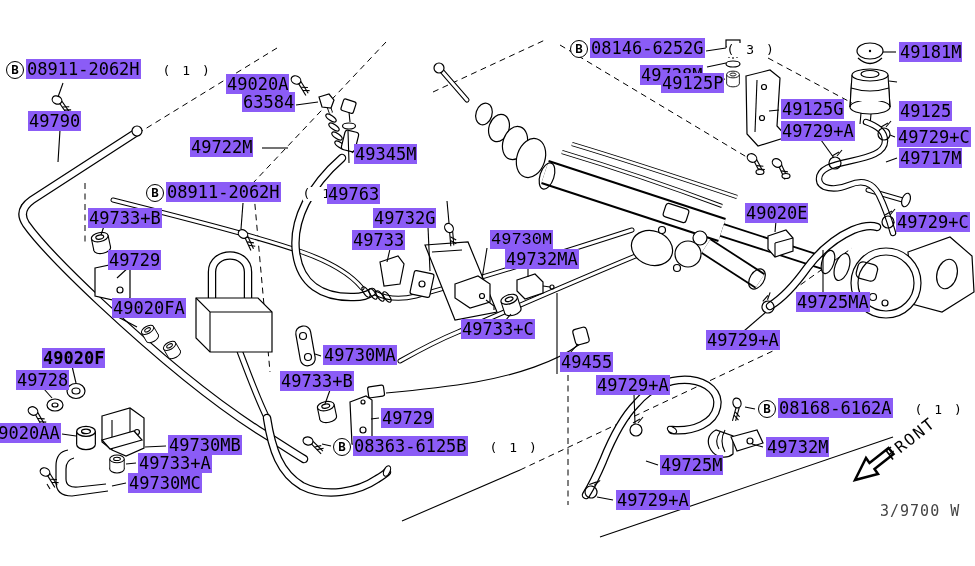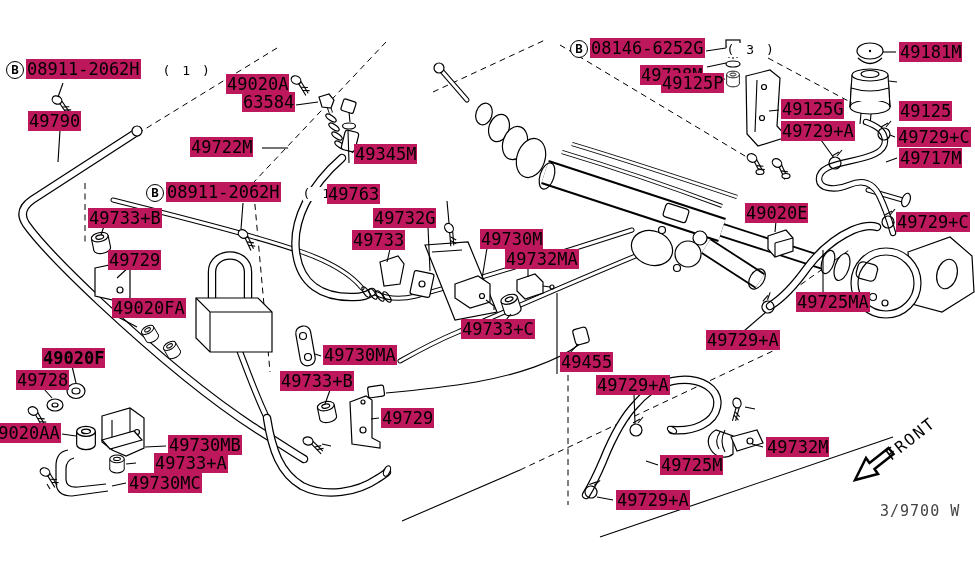--- a/index.html
+++ b/index.html
@@ -1,21 +1,21 @@
 <!DOCTYPE html>
 <html><head>
 <meta charset="utf-8">
 <style>
   html,body{margin:0;padding:0;background:#fff}
   #stage{position:relative;width:975px;height:566px;background:#fff;overflow:hidden;
          font-family:"DejaVu Sans Mono",monospace;color:#000}
   #art{position:absolute;left:0;top:0}
   #labels{position:absolute;left:0;top:0;width:975px;height:566px;pointer-events:none}
   .lbl{position:absolute;white-space:nowrap;font:17px/17px "DejaVu Sans Mono",monospace;color:#000}
-  .lbl .txt{background:#be185d;padding:0 1px}
+  .lbl .txt{background:#8b5cf6;padding:0 1px}
   .cb{display:inline-block;width:16px;height:16px;border:1.6px solid #000;border-radius:50%;
       font-size:12.5px;line-height:16px;text-align:center;vertical-align:1px;margin-right:2px;background:#fff;font-weight:bold}
   .qty{font-size:13px;line-height:14px;margin-left:22px;letter-spacing:2px;background:#fff;display:inline-block}
   .wm{position:absolute;left:880px;top:502px;font-size:15px;color:#444;letter-spacing:1px}
   
   .ln{stroke:#000;stroke-width:1.1;fill:none}
   .dsh{stroke:#000;stroke-width:1;fill:none;stroke-dasharray:6 4.5}
   .part{stroke:#000;stroke-width:1.2;fill:#fff}
   .partn{stroke:#000;stroke-width:1.2;fill:none}
   .o8{stroke:#000;stroke-width:8.5;fill:none;stroke-linecap:round}
@@ -377,47 +377,49 @@
       <div class="lbl" style="left: 242px; top: 94px;"><span><span class="txt">63584</span></span></div>
       <div class="lbl" style="left: 190px; top: 139px;"><span><span class="txt">49722M</span></span></div>
       <div class="lbl" style="left: 146px; top: 184px;"><span><span class="cb">B</span><span class="txt">08911-2062H</span></span><div class="qty">( 1 )</div></div>
       <div class="lbl" style="left: 88px; top: 210px;"><span><span class="txt">49733+B</span></span></div>
       <div class="lbl" style="left: 108px; top: 252px;"><span><span class="txt">49729</span></span></div>
       <div class="lbl" style="left: 112px; top: 300px;"><span><span class="txt">49020FA</span></span></div>
       <div class="lbl" style="left: 42px; top: 350px; font-weight: bold;"><span><span class="txt">49020F</span></span></div>
       <div class="lbl" style="left: 16px; top: 372px;"><span><span class="txt">49728</span></span></div>
       <div class="lbl" style="left: -13px; top: 425px;"><span><span class="txt">49020AA</span></span></div>
       <div class="lbl" style="left: 168px; top: 437px;"><span><span class="txt">49730MB</span></span></div>
-      <div class="lbl" style="left: 138px; top: 455px; margin-left: 16px;"><span><span class="txt">49733+A</span></span></div>
+      <div class="lbl" style="left: 138px; top: 455px;"><span><span class="txt">49733+A</span></span></div>
       <div class="lbl" style="left: 128px; top: 475px;"><span><span class="txt">49730MC</span></span></div>
       <div class="lbl" style="left: 323px; top: 347px;"><span><span class="txt">49730MA</span></span></div>
       <div class="lbl" style="left: 280px; top: 373px;"><span><span class="txt">49733+B</span></span></div>
       <div class="lbl" style="left: 381px; top: 410px;"><span><span class="txt">49729</span></span></div>
+      <div class="lbl" style="left: 333px; top: 438px;"><span><span class="cb">B</span><span class="txt">08363-6125B</span></span><div class="qty">( 1 )</div></div>
       <div class="lbl" style="left: 461px; top: 321px;"><span><span class="txt">49733+C</span></span></div>
       <div class="lbl" style="left: 560px; top: 354px;"><span><span class="txt">49455</span></span></div>
       <div class="lbl" style="left: 373px; top: 210px;"><span><span class="txt">49732G</span></span></div>
       <div class="lbl" style="left: 352px; top: 232px;"><span><span class="txt">49733</span></span></div>
       <div class="lbl" style="left: 354px; top: 146px;"><span><span class="txt">49345M</span></span></div>
       <div class="lbl" style="left: 327px; top: 164px; margin-top: 22px;"><span><span class="txt">49763</span></span></div>
-      <div class="lbl" style="left: 480px; top: 231px;"><span><span class="txt">49730M</span></span></div>
+      <div class="lbl" style="left: 490px; top: 231px; font-family: Liberation Mono, monospace;"><span><span class="txt">49730M</span></span></div>
       <div class="lbl" style="left: 505px; top: 251px;"><span><span class="txt">49732MA</span></span></div>
       <div class="lbl" style="left: 570px; top: 40px;"><span><span class="cb">B</span><span class="txt">08146-6252G</span></span><div class="qty">( 3 )</div></div>
       <div class="lbl" style="left: 640px; top: 67px;"><span><span class="txt">49728M</span></span></div>
       <div class="lbl" style="left: 645px; top: 75px; margin-left: 16px;"><span><span class="txt">49125P</span></span></div>
       <div class="lbl" style="left: 899px; top: 44px;"><span><span class="txt">49181M</span></span></div>
       <div class="lbl" style="left: 899px; top: 74px; margin-top: 29px;"><span><span class="txt">49125</span></span></div>
       <div class="lbl" style="left: 781px; top: 101px;"><span><span class="txt">49125G</span></span></div>
       <div class="lbl" style="left: 781px; top: 123px;"><span><span class="txt">49729+A</span></span></div>
       <div class="lbl" style="left: 897px; top: 129px;"><span><span class="txt">49729+C</span></span></div>
       <div class="lbl" style="left: 899px; top: 150px;"><span><span class="txt">49717M</span></span></div>
       <div class="lbl" style="left: 745px; top: 205px;"><span><span class="txt">49020E</span></span></div>
       <div class="lbl" style="left: 896px; top: 214px;"><span><span class="txt">49729+C</span></span></div>
       <div class="lbl" style="left: 796px; top: 294px;"><span><span class="txt">49725MA</span></span></div>
       <div class="lbl" style="left: 706px; top: 332px;"><span><span class="txt">49729+A</span></span></div>
       <div class="lbl" style="left: 596px; top: 377px;"><span><span class="txt">49729+A</span></span></div>
       <div class="lbl" style="left: 660px; top: 457px;"><span><span class="txt">49725M</span></span></div>
       <div class="lbl" style="left: 616px; top: 492px;"><span><span class="txt">49729+A</span></span></div>
+      <div class="lbl" style="left: 758px; top: 400px;"><span><span class="cb">B</span><span class="txt">08168-6162A</span></span><div class="qty">( 1 )</div></div>
       <div class="lbl" style="left: 766px; top: 439px;"><span><span class="txt">49732M</span></span></div>
     </div>
 
 <div class="wm">3/9700 W</div>
 
 </div>
 
 </body></html>

